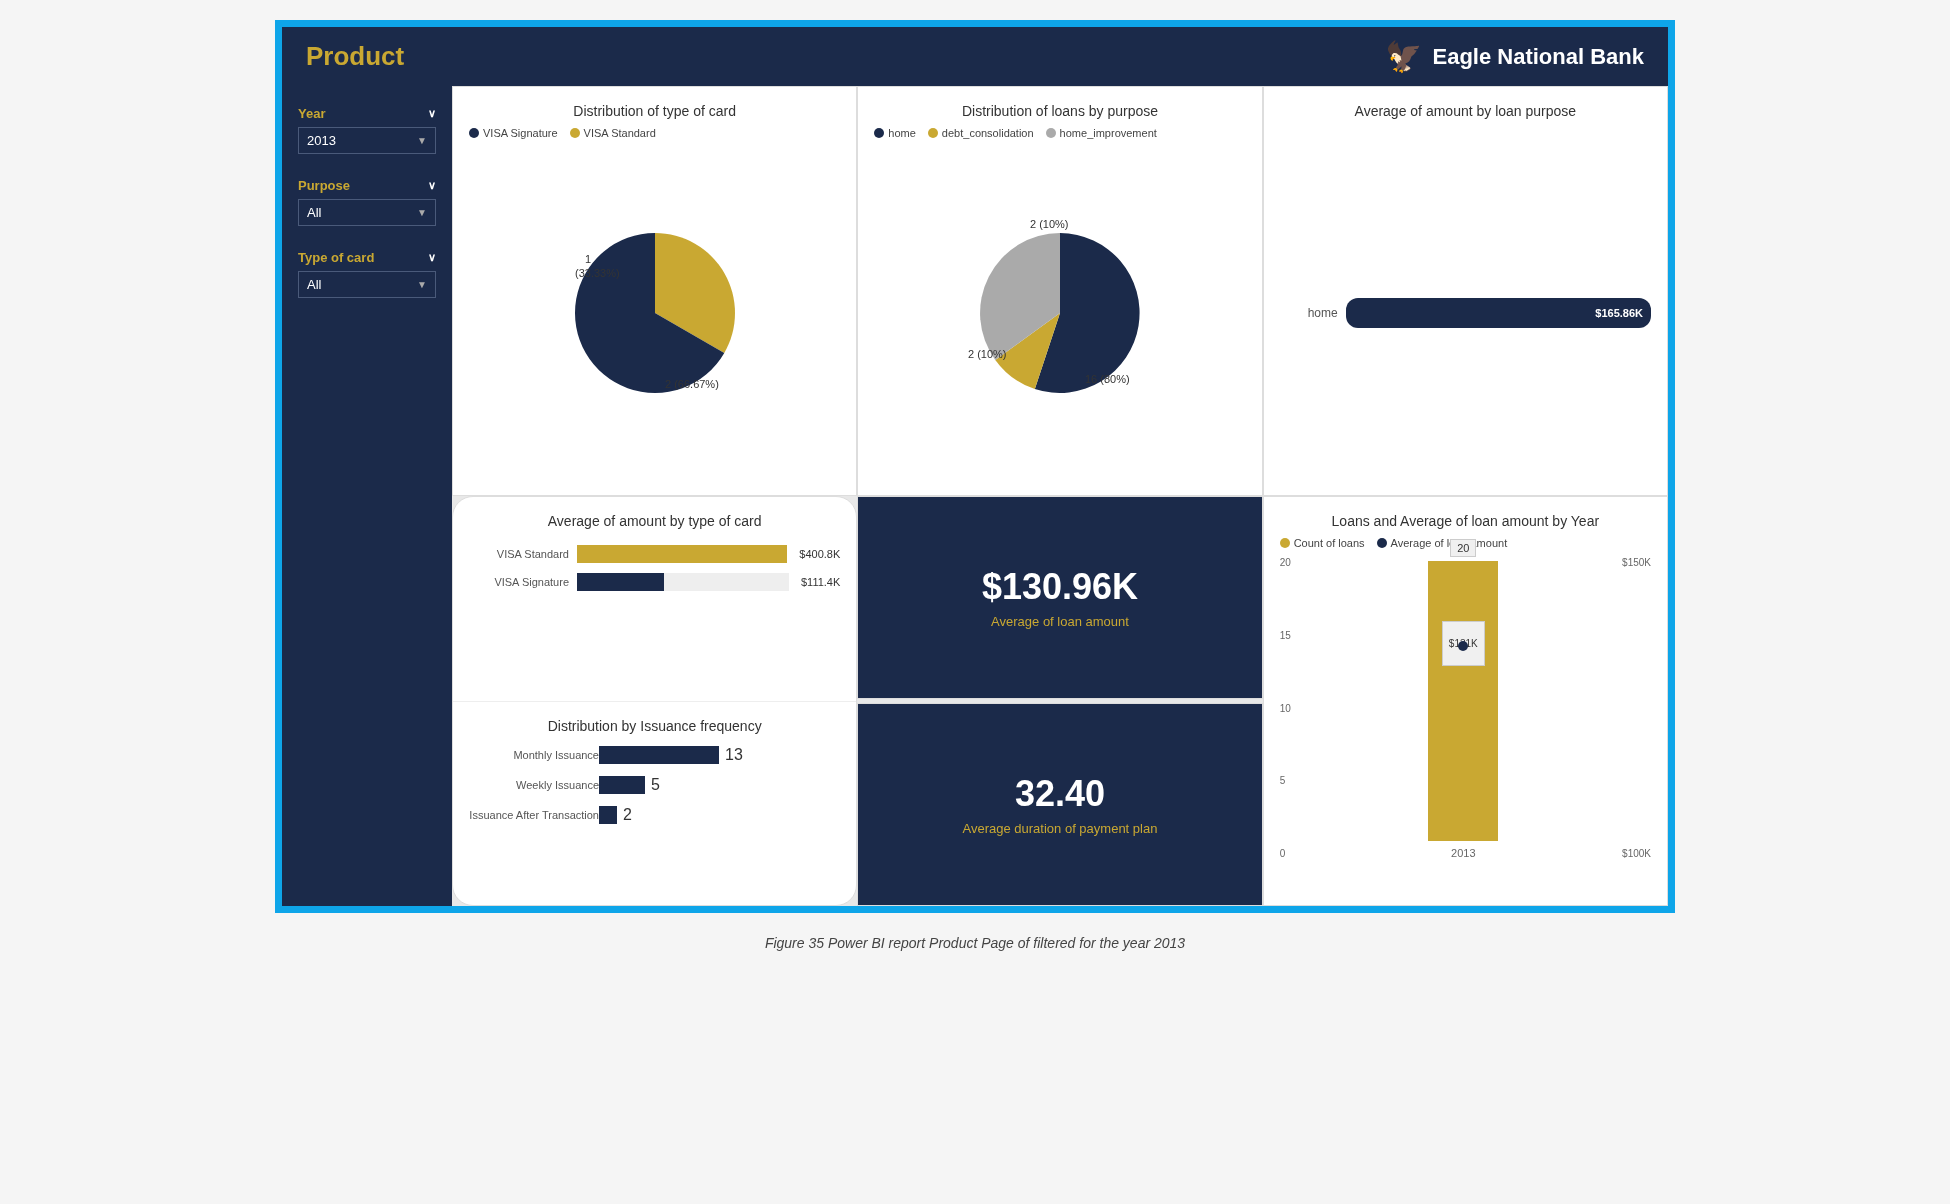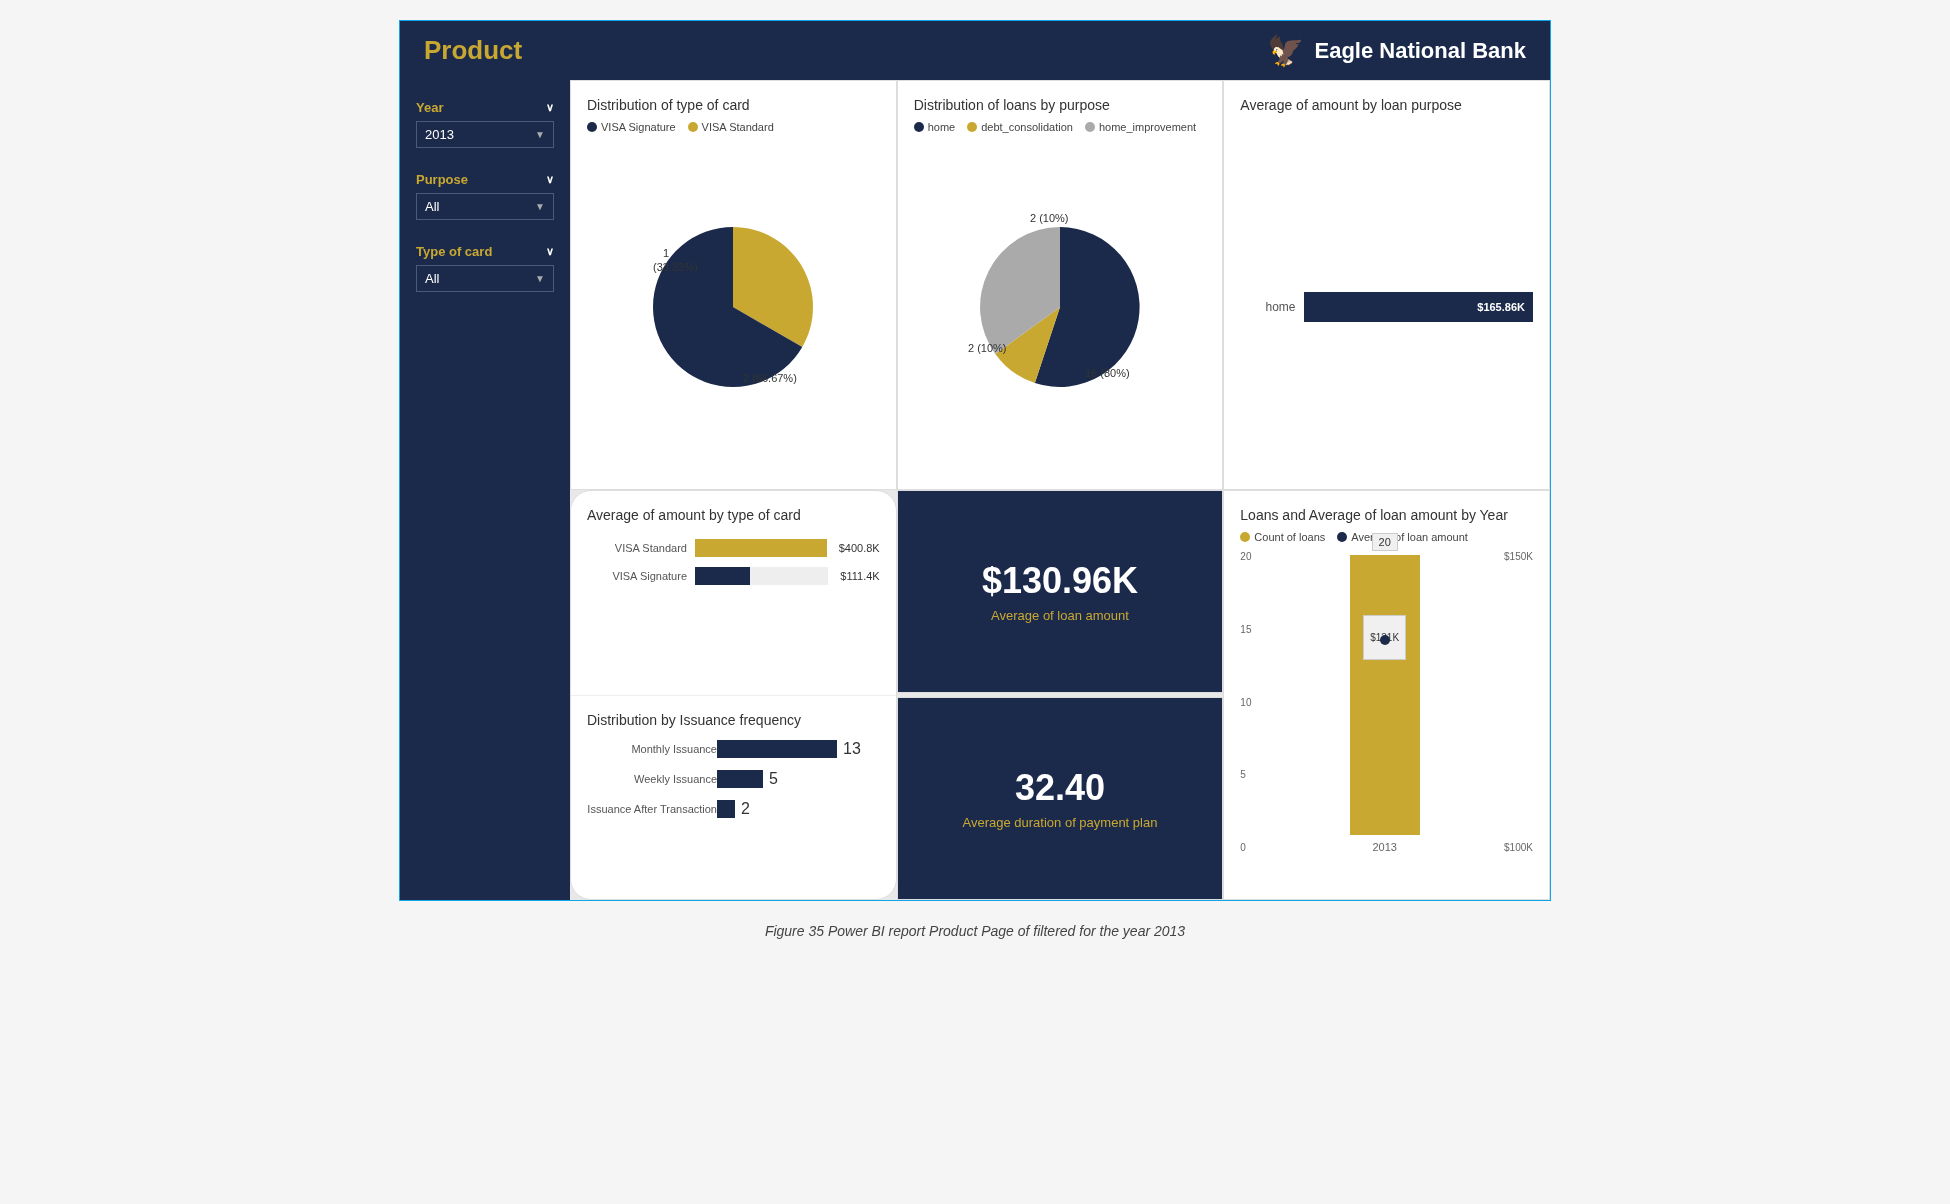--- a/index.html
+++ b/index.html
@@ -6,23 +6,23 @@
     body {
       background: #f5f5f5;
       font-family: 'Segoe UI', Arial, sans-serif;
       display: flex;
       flex-direction: column;
       align-items: center;
       padding: 20px;
     }
 
     .outer-wrapper {
-      width: 1152px;
+      width: 1400px;
       background: #d946ef;
-      border: 1px solid #0ea5e9;
+      border: 7px solid #0ea5e9;
     }
 
     
     .header {
       background: #1b2a4a;
       display: flex;
       align-items: center;
       justify-content: space-between;
       padding: 12px 24px;
     }
@@ -108,20 +108,21 @@
       border: 1px solid #ddd;
       padding: 16px;
       display: flex;
       flex-direction: column;
     }
     .chart-title {
       font-size: 14px;
       color: #333;
       margin-bottom: 8px;
       font-weight: 400;
+      text-align: center;
     }
     .legend {
       display: flex;
       gap: 12px;
       font-size: 11px;
       color: #444;
       margin-bottom: 8px;
       flex-wrap: wrap;
     }
     .legend-item {
@@ -252,20 +253,21 @@
       width: 60px;
       text-align: right;
     }
     .purpose-bar {
       height: 30px;
       background: #1b2a4a;
       display: flex;
       align-items: center;
       justify-content: flex-end;
       padding-right: 8px;
+      border-radius: 12px;
     }
     .purpose-bar-val {
       color: #fff;
       font-size: 11px;
       font-weight: 600;
     }
   </style>
 </head>
 <body>
 

